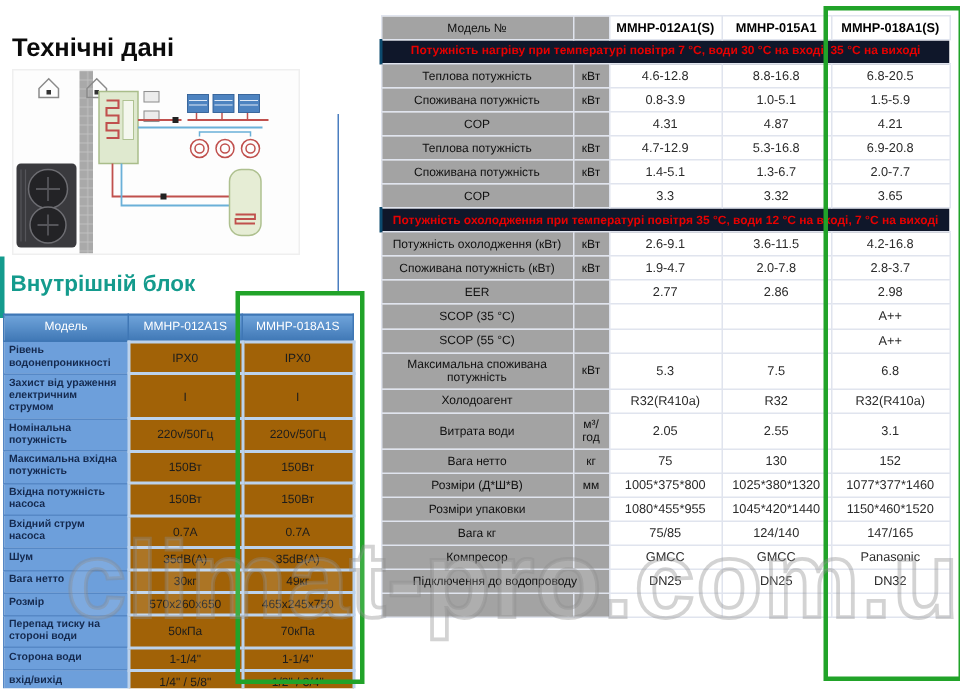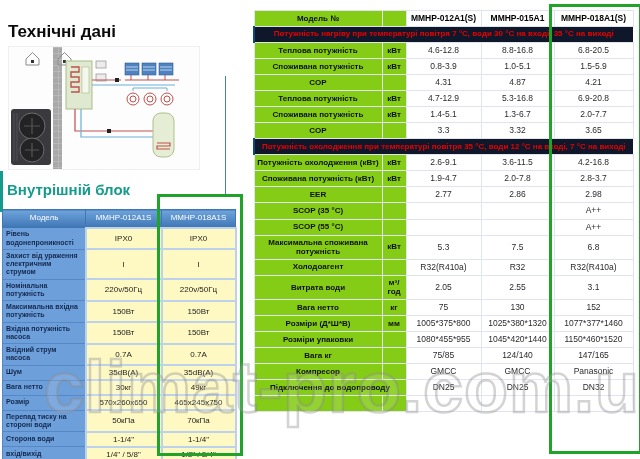--- a/index.html
+++ b/index.html
@@ -21,32 +21,32 @@
   .ltable th{
     background:linear-gradient(#6ea3da,#3f77b5);color:#fff;font-size:8px;font-weight:normal;
     padding:4px 1px;border:1px solid #3f77b5;line-height:1.1;margin-top:20px;
   }
   .ltable td{vertical-align:middle;}
   .ltable td.lab{
     background:#6d9fdb;color:#14294e;font-weight:bold;font-size:7px;line-height:1.18;
     padding:2px 3px;border:1px solid #5688c6;text-align:left;
   }
   .ltable td.val{
-    background:#fef9c3;font-size:8px;color:#1c1c1c;text-align:center;
+    background:#a16207;font-size:8px;color:#1c1c1c;text-align:center;
     border:2px solid #bcd2ec;padding:2px 1px;
   }
 
   
   .rtable{position:absolute;left:253px;top:10px;width:379px;border-collapse:collapse;table-layout:fixed;z-index:2;}
   .rtable td{
     border:1px solid #e0e4ee;background:#fff;font-size:8.5px;color:#2b2b2b;
     text-align:center;padding:2px 2px;line-height:1.3;vertical-align:middle;height:11px;
   }
   .rtable td.lab,.rtable td.unit{
-    background:#84cc16;font-weight:bold;color:#101010;font-size:8px;line-height:1.2;
+    background:#a3a3a3;font-weight:normal;color:#101010;font-size:8px;line-height:1.2;
   }
   .rtable td.section{
     color:#e80000;font-weight:bold;font-size:8px;text-align:center;background:#0f172a;
     border-left:2px solid #0c4a6e;border-right:1px solid #fff;padding:2px 1px;
   }
   .rtable td.bold{font-weight:bold;color:#000;}
 
   
   .green-box{position:absolute;border:3px solid #21a329;z-index:20;pointer-events:none;}
   .green-left{left:157px;top:194px;width:80px;height:256px;}

